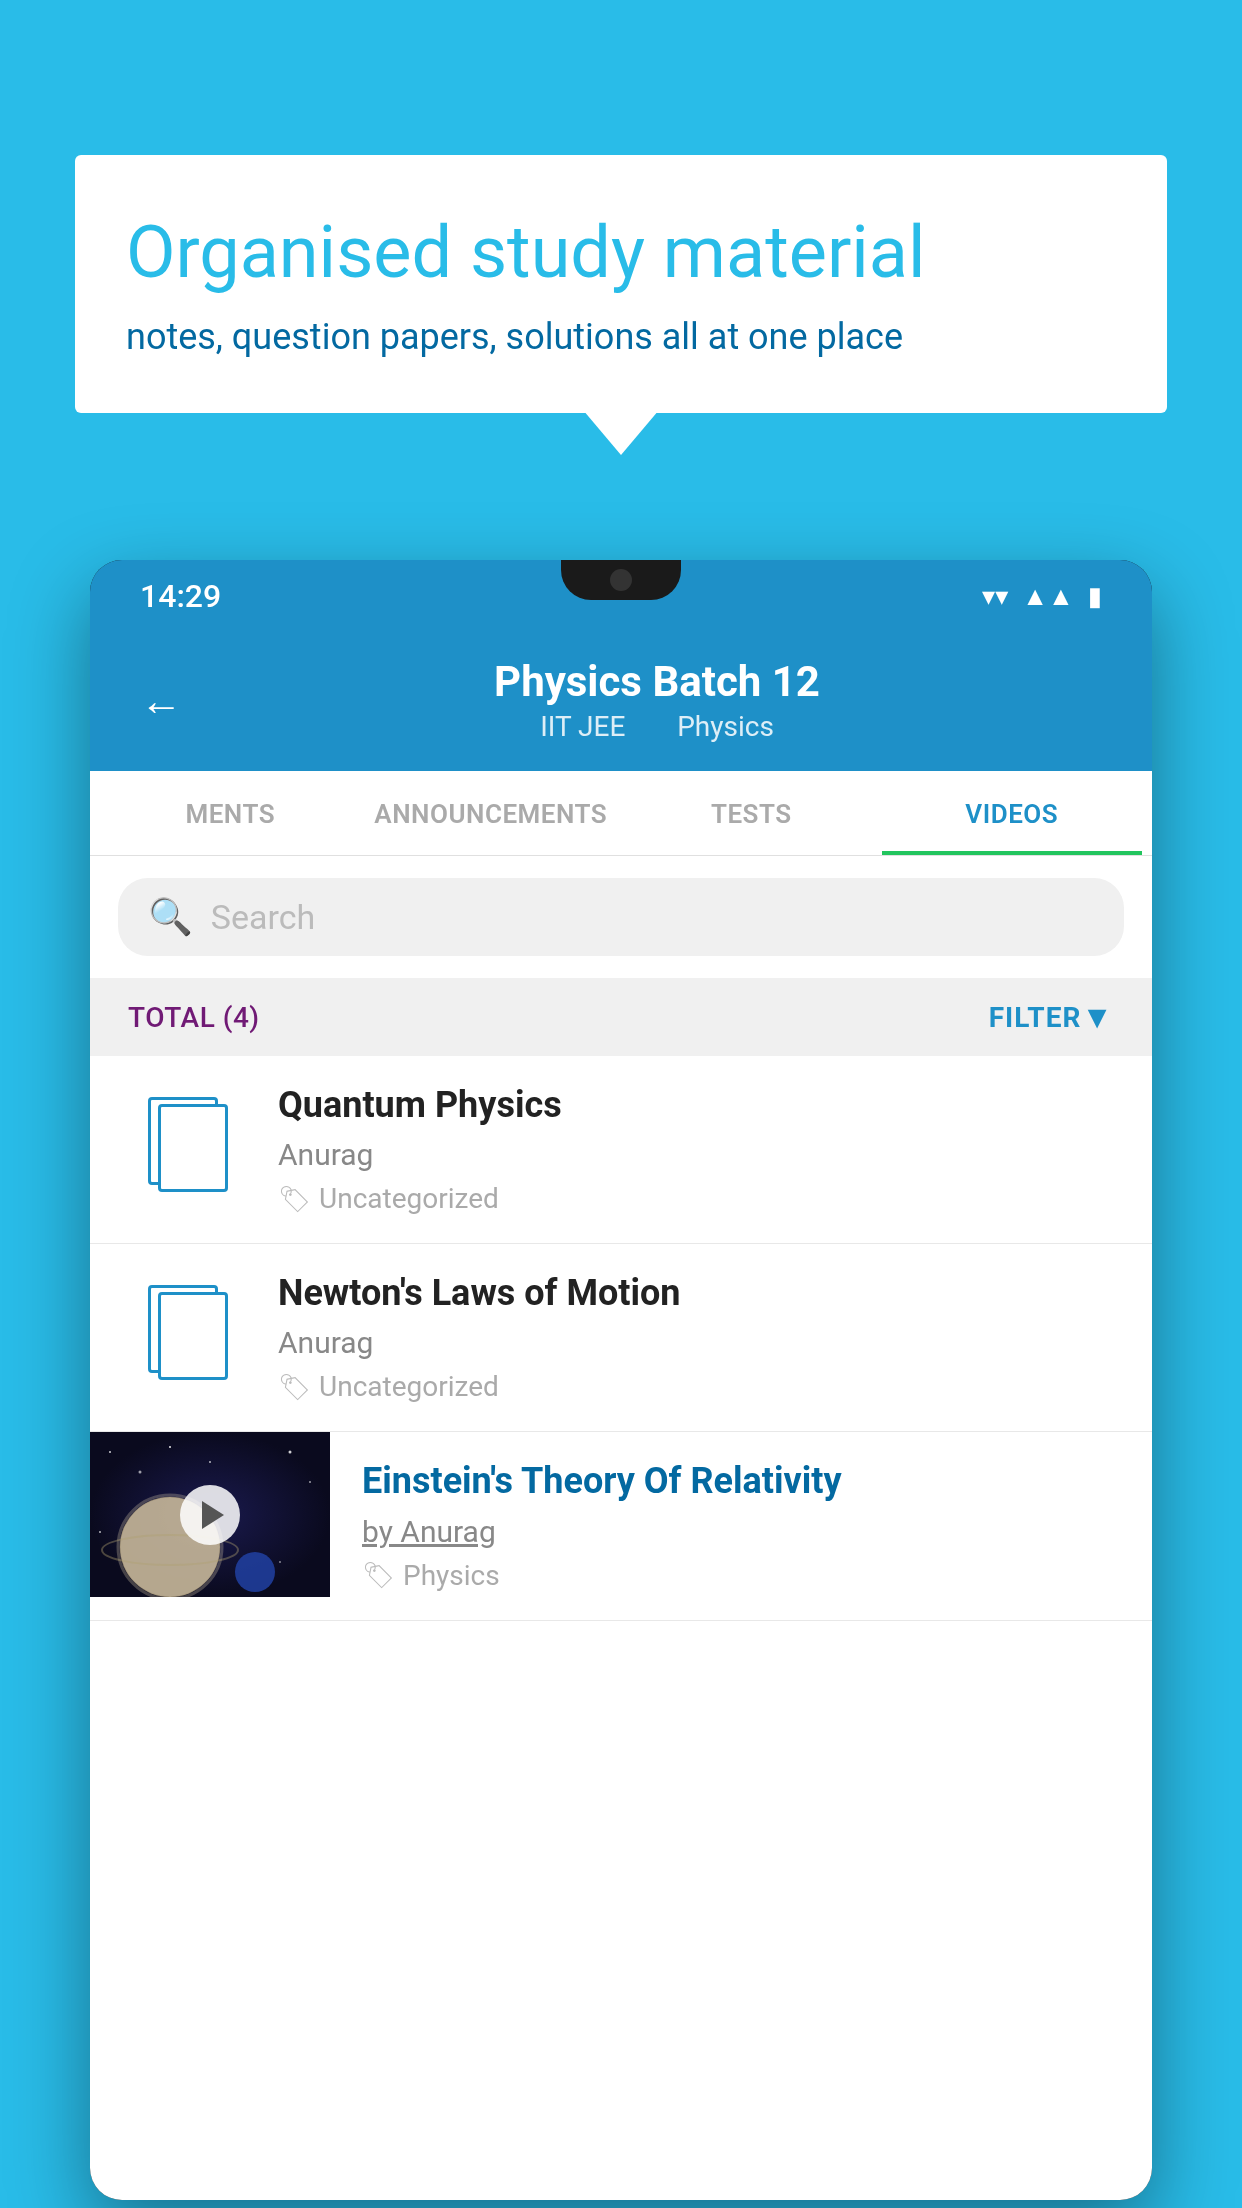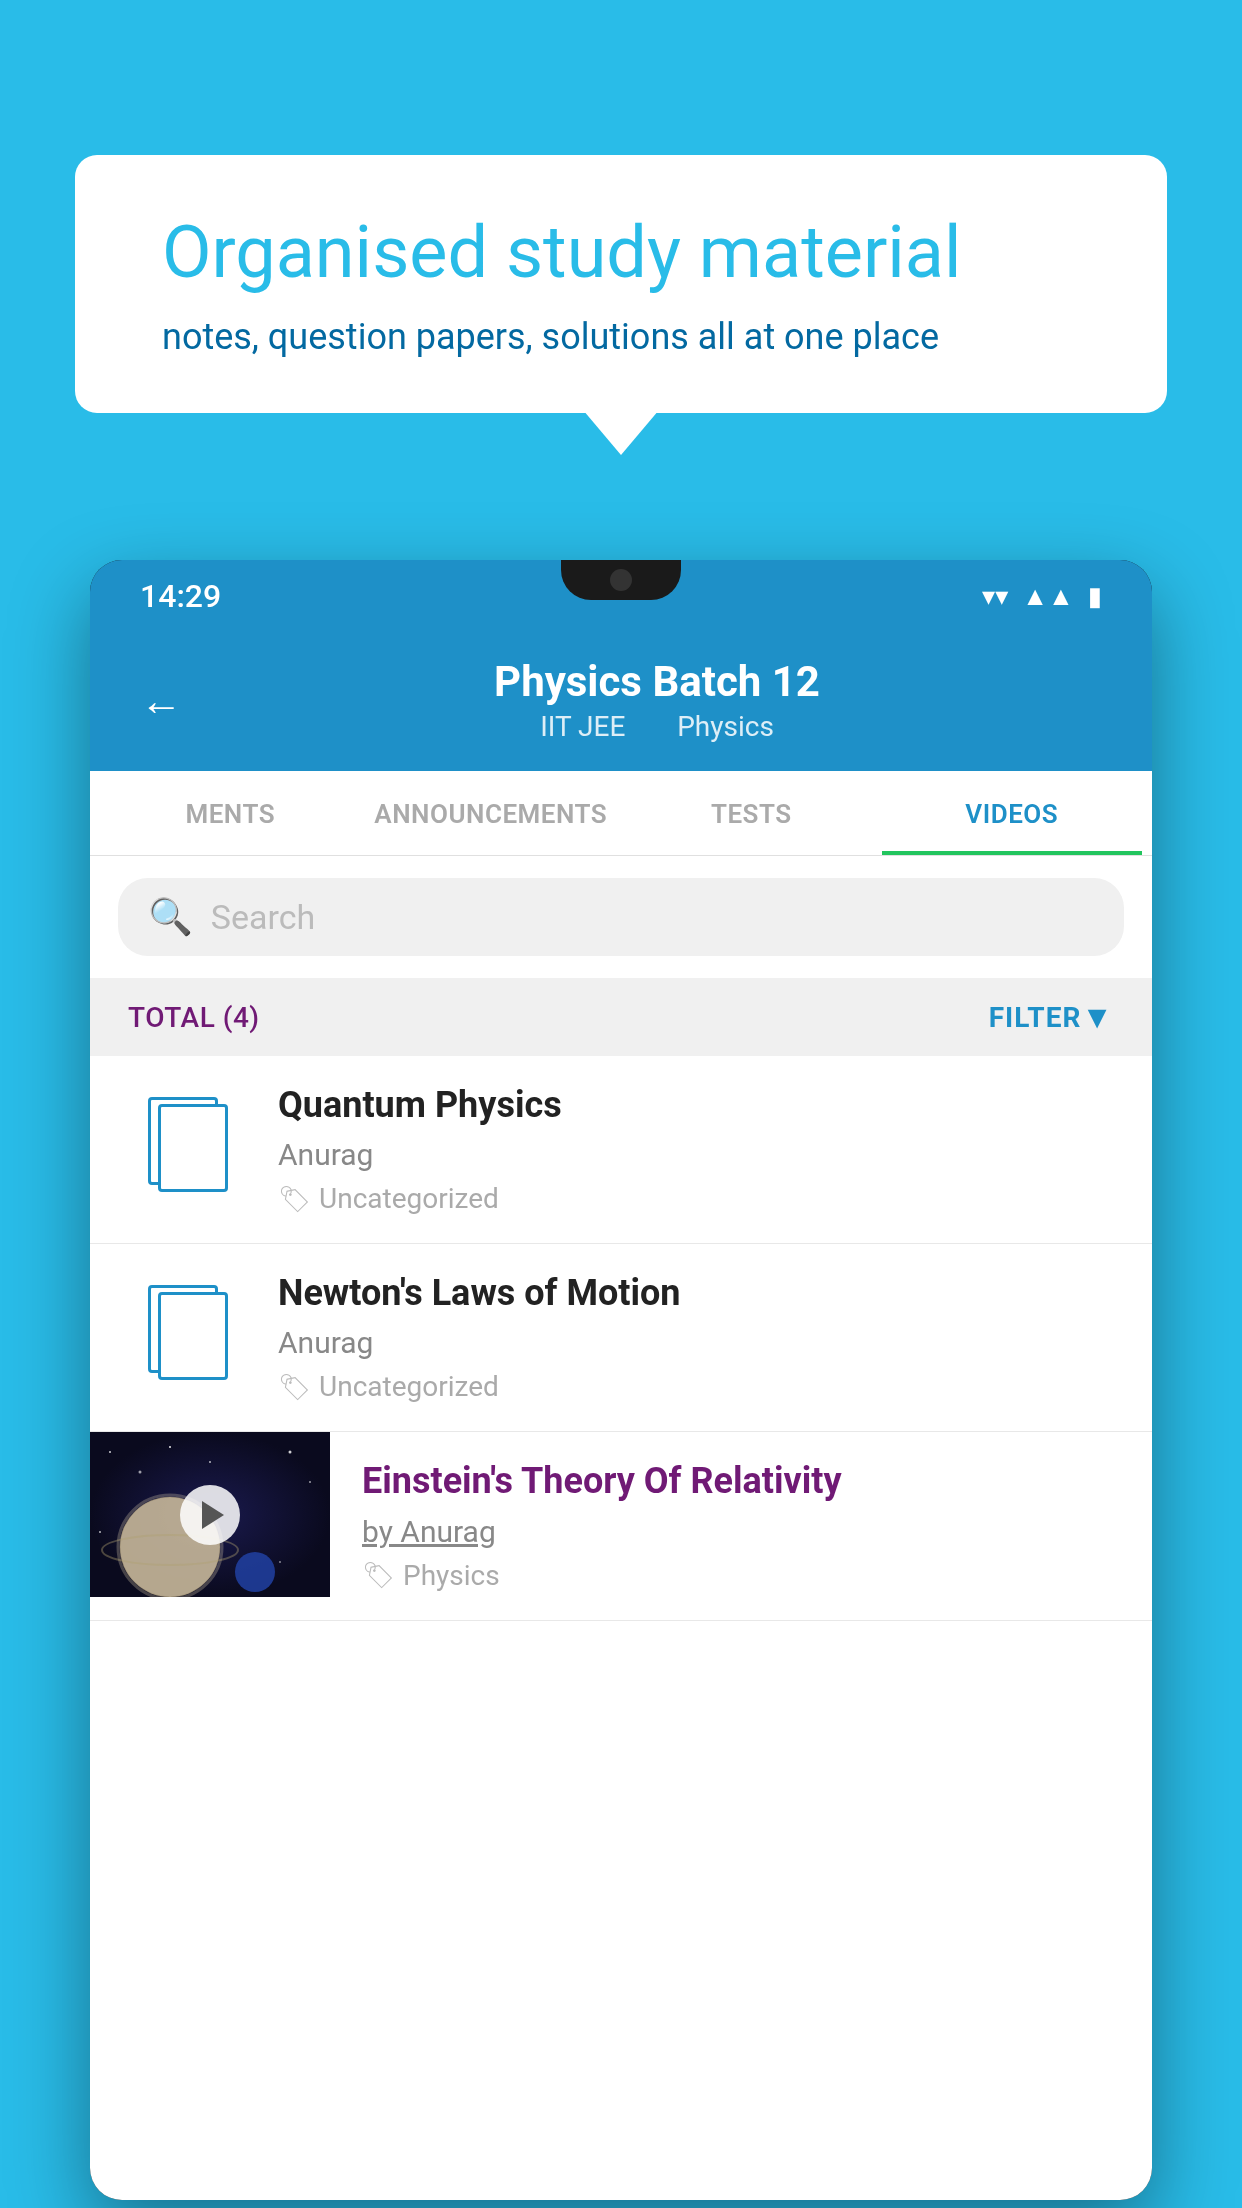--- a/index.html
+++ b/index.html
@@ -16,22 +16,22 @@
     
     .speech-bubble-container {
       position: absolute;
       top: 155px;
       left: 75px;
       right: 75px;
     }
 
     .speech-bubble {
       background: white;
-      border-radius: 22px;
-      padding: 55px 87px;
+      border-radius: 6px;
+      padding: 55px 51px;
       position: relative;
     }
 
     .speech-bubble::after {
       content: '';
       position: absolute;
       bottom: -42px;
       left: 50%;
       transform: translateX(-50%);
       width: 0;
@@ -367,21 +367,21 @@
     }
 
     .einstein-info {
       flex: 1;
       padding: 28px 28px 28px 32px;
     }
 
     .einstein-title {
       font-size: 36px;
       font-weight: 700;
-      color: #701a75;
+      color: #0369a1;
       margin-bottom: 10px;
       line-height: 1.2;
     }
 
     .einstein-author {
       font-size: 30px;
       color: #888;
       margin-bottom: 10px;
       text-decoration: underline;
     }

